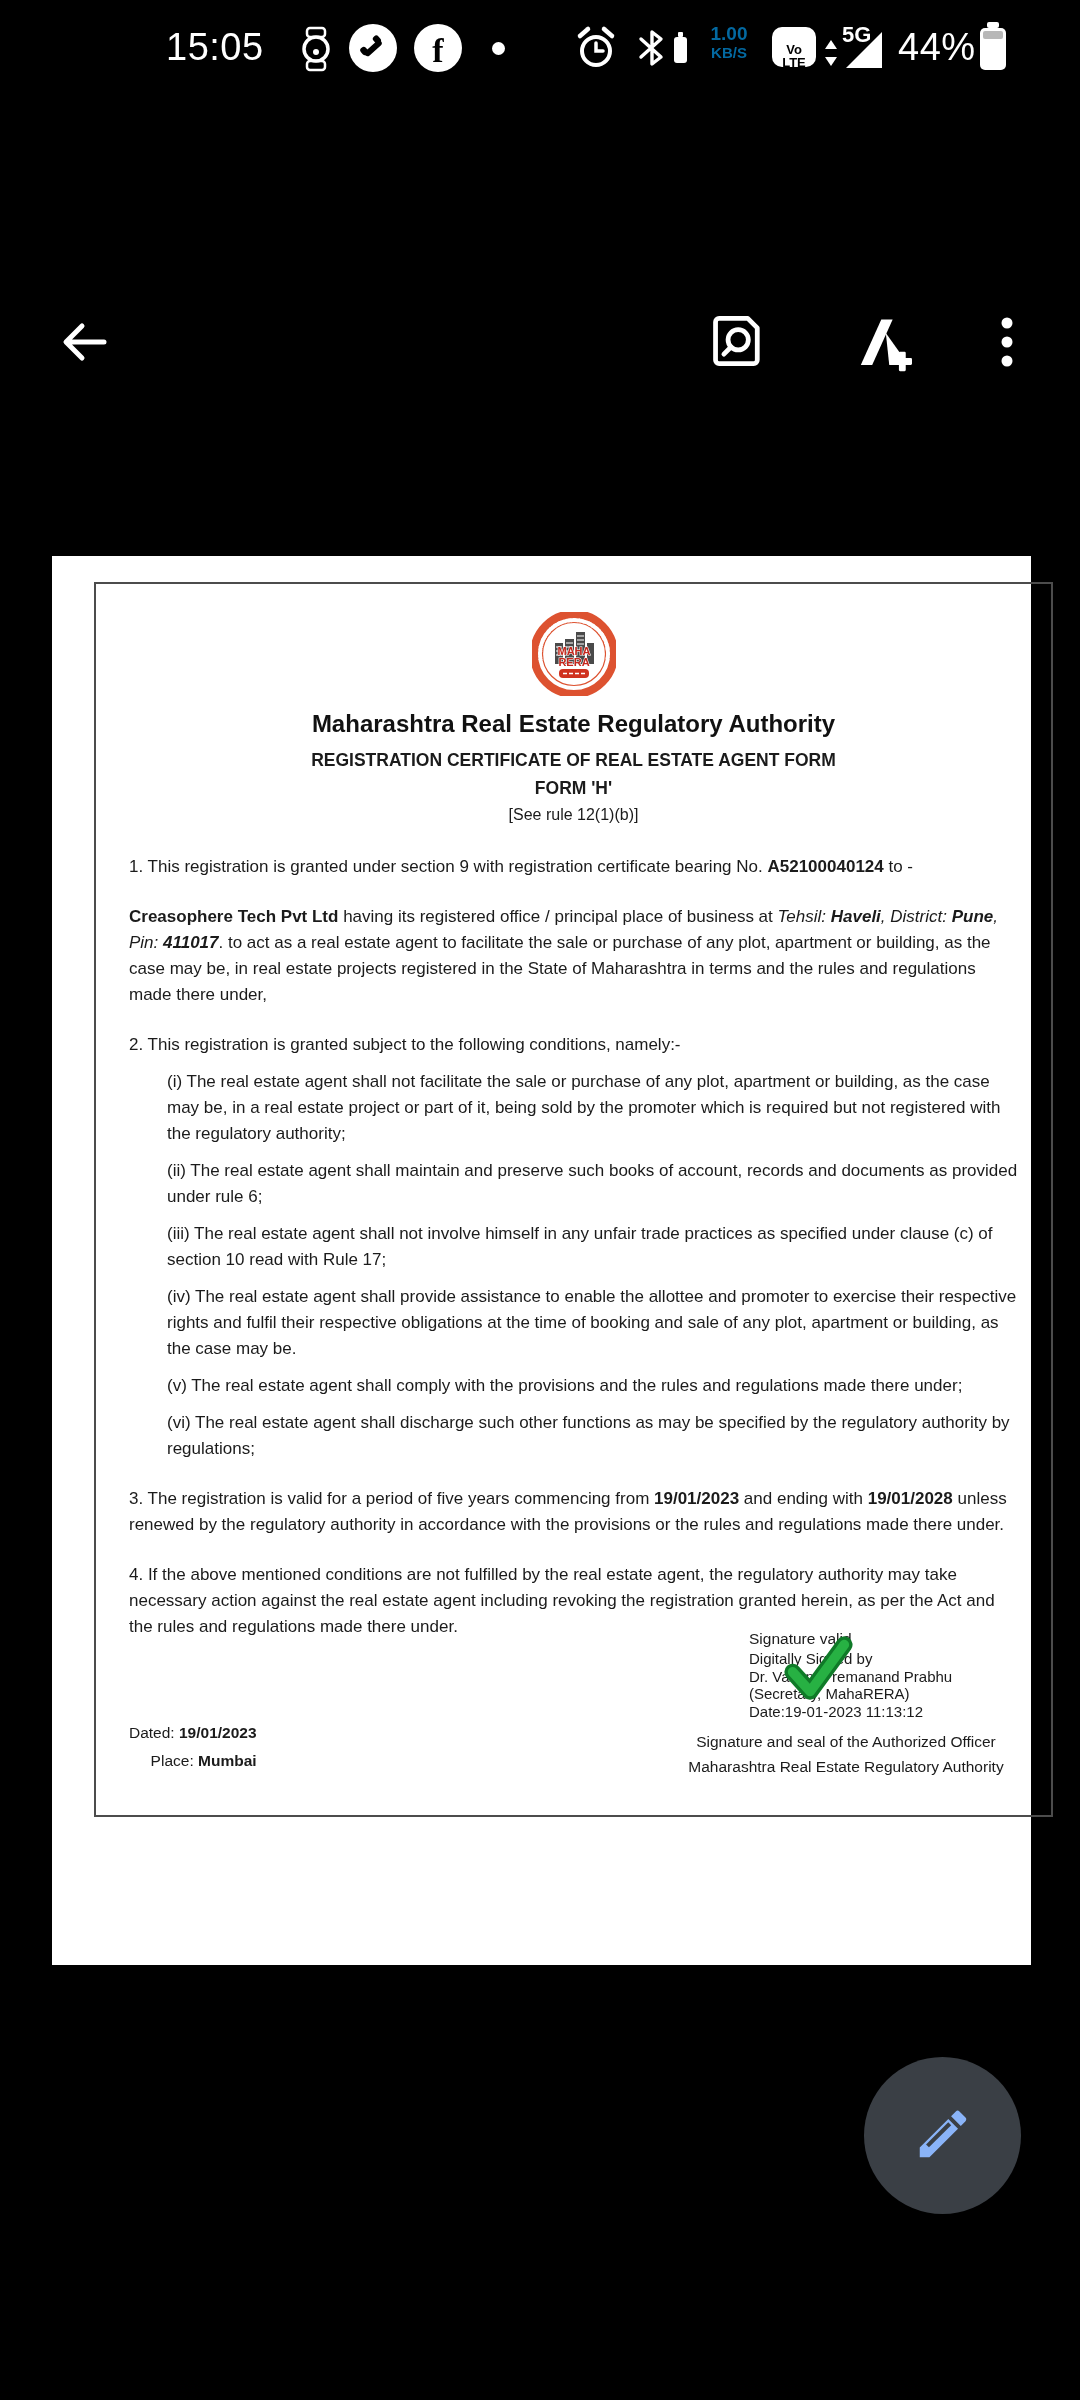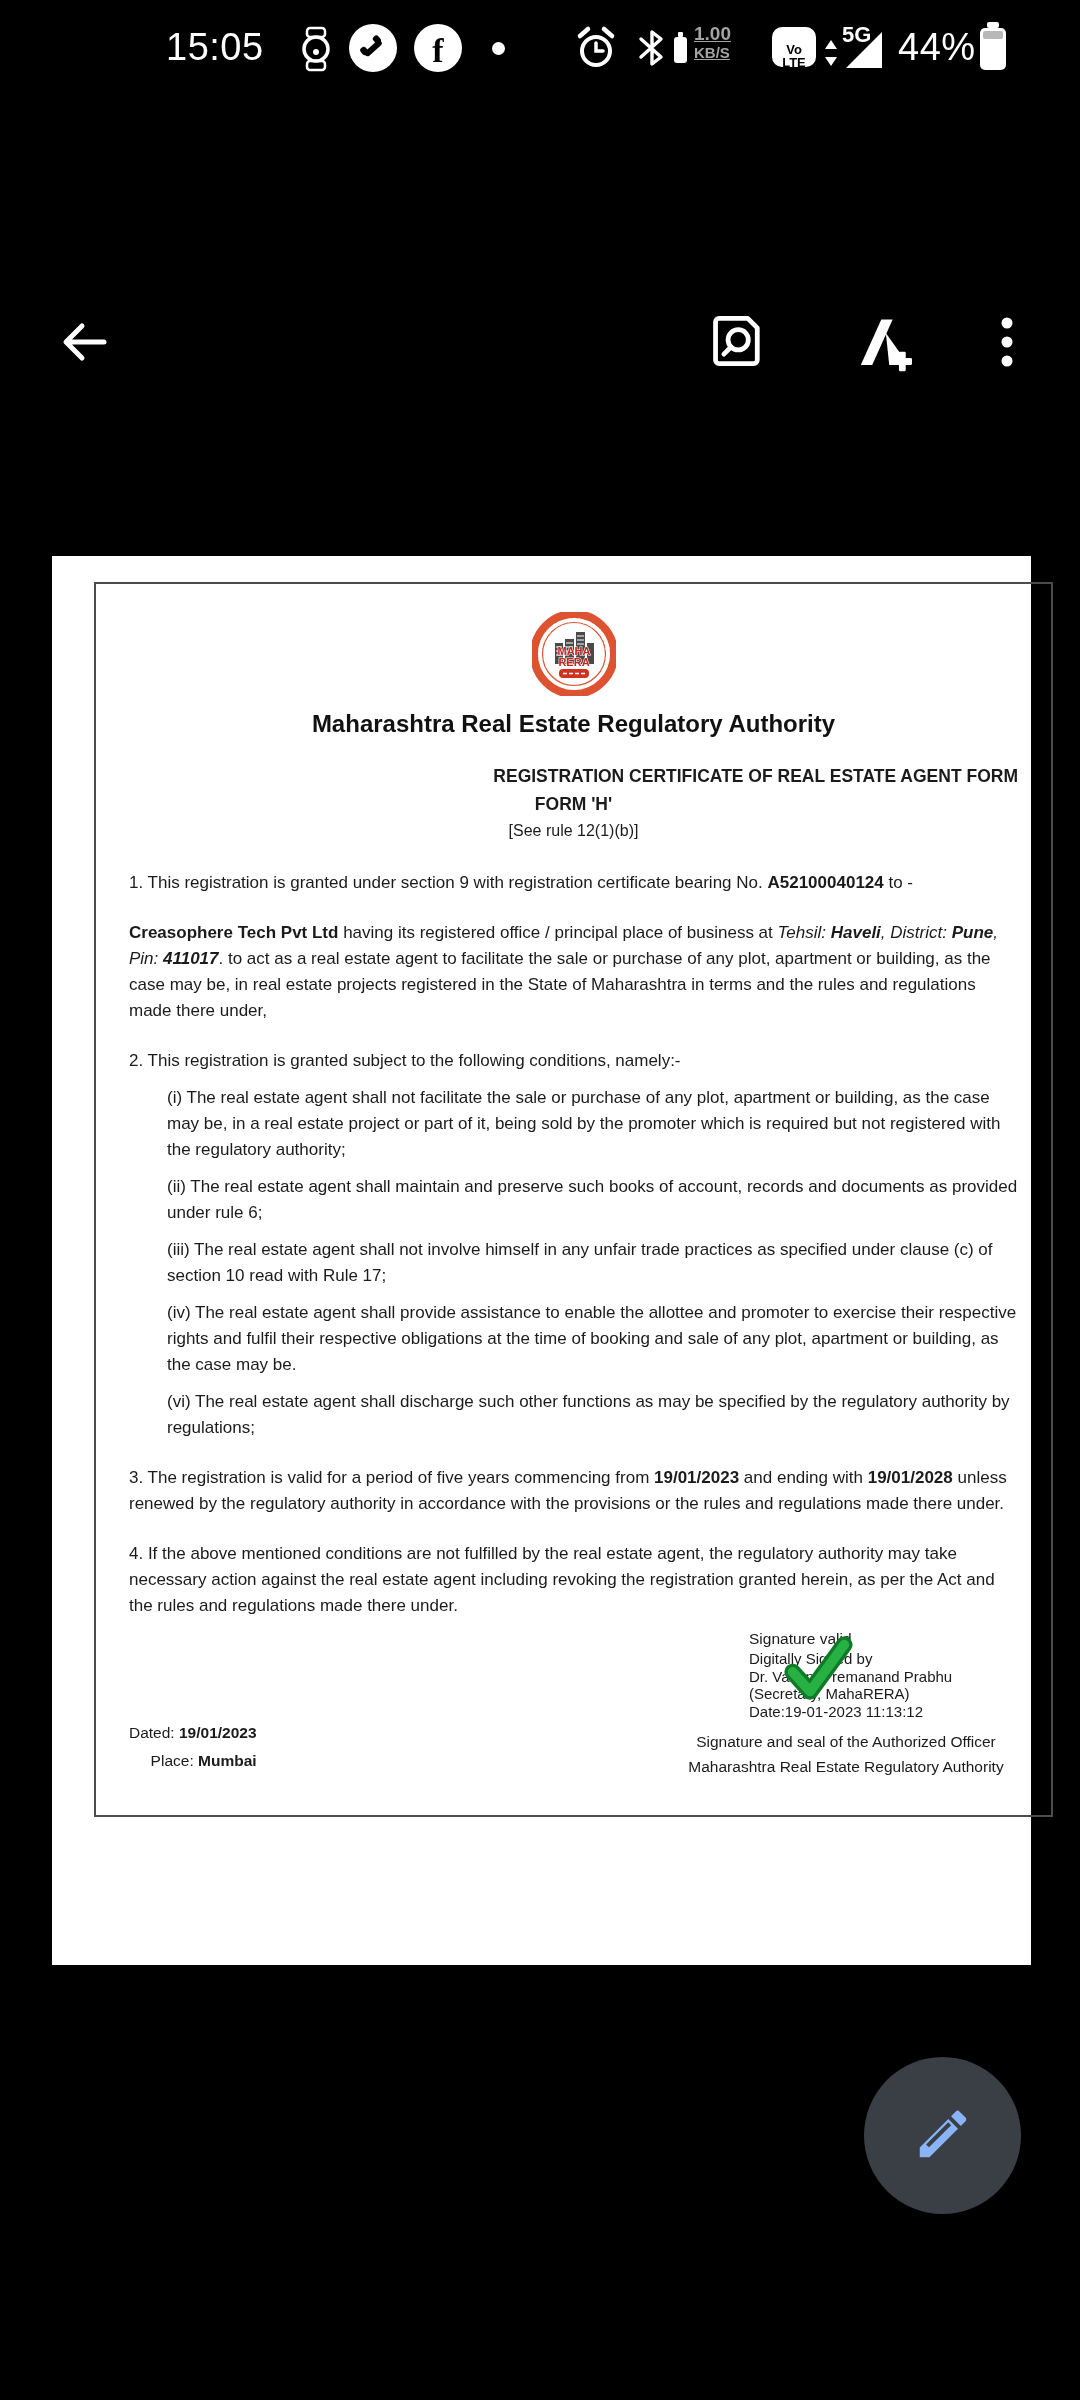--- a/index.html
+++ b/index.html
@@ -1,39 +1,39 @@
 <!DOCTYPE html>
 <html><head>
 <meta charset="utf-8">
 <style>
   html,body{margin:0;padding:0;background:#000;}
   body{width:1080px;height:2400px;position:relative;overflow:hidden;
        font-family:"Liberation Sans", sans-serif;-webkit-font-smoothing:antialiased;}
   .abs{position:absolute;}
   
   .sb-text{color:#fff;font-size:38px;font-weight:400;letter-spacing:0.5px;}
-  .sb-kbps{color:#a3a3a3;font-weight:700;text-align:left;line-height:19px;font-size:19px;text-decoration:underline;}
+  .sb-kbps{color:#0369a1;font-weight:700;text-align:center;line-height:19px;font-size:19px;}
   .sb-kbps .unit{font-size:15px;font-weight:700;}
   .volte{width:44px;height:40px;background:#fff;border-radius:10px;color:#000;
          text-align:center;line-height:13px;padding-top:16px;box-sizing:border-box;}
   .volte .t1{font-size:13px;font-weight:700;}
   .volte .t2{font-size:13px;font-weight:800;}
   .dot{width:13px;height:13px;border-radius:50%;background:#fff;}
   .circle-badge{width:48px;height:48px;border-radius:50%;background:#fff;display:flex;
                 align-items:center;justify-content:center;color:#000;}
   .fb-f{font-size:34px;font-weight:700;color:#000;font-family:"Liberation Serif",serif;margin-top:6px;}
   .net5g{color:#fff;font-size:22px;font-weight:700;}
   
   .appbar-title{color:#fff;font-size:47px;font-weight:400;letter-spacing:0.3px;}
   
   .page{left:52px;top:556px;width:979px;height:1409px;background:#ffffff;}
   .inner-border{left:42px;top:26px;width:889px;height:1231px;border:2px solid #4c4c4c;
                 padding:0 33px;box-sizing:content-box;position:absolute;color:#1b1b1b;}
   .doc-title{margin-top:14px;text-align:center;font-size:24px;font-weight:700;color:#111;}
-  .doc-h1{margin-top:28px;text-align:right;font-size:17.5px;font-weight:700;}
+  .doc-h1{margin-top:12px;text-align:center;font-size:17.5px;font-weight:700;}
   .doc-h2{margin-top:7px;text-align:center;font-size:17.5px;font-weight:700;}
   .doc-h3{margin-top:7px;text-align:center;font-size:16px;}
   .para{font-size:17px;line-height:26px;margin-top:24px;}
   .cond{font-size:17px;line-height:26px;margin:11px 0 0 38px;}
   .logo-wrap{width:84px;height:84px;margin:28px auto 0;}
   .dated-block{position:absolute;left:33px;bottom:40px;font-size:15.5px;line-height:28px;text-align:right;}
   .sig-area{position:absolute;right:40px;bottom:36px;width:330px;}
   .sig-valid{font-size:15px;line-height:17.5px;margin-left:68px;}
   .sig-valid .first{font-size:15.5px;margin-bottom:3px;margin-top:16px;}
   .sig-check{position:absolute;left:100px;top:20px;}
@@ -198,20 +198,21 @@
     <div class="doc-h3">[See rule 12(1)(b)]</div>
 
     <div class="para" style="margin-top:30px">1. This registration is granted under section 9 with registration certificate bearing No. <b>A52100040124</b> to -</div>
     <div class="para"><b>Creasophere Tech Pvt Ltd</b>  having its registered office / principal place of business at   <i>Tehsil: </i><b><i>Haveli</i></b><i>, </i><i>District: </i><b><i>Pune</i></b><i>, </i><i>Pin: </i><b><i>411017</i></b>. to act as a real estate agent to facilitate the sale or purchase of any plot, apartment or building, as the case may be, in real estate projects registered in the State of Maharashtra in terms and the rules and regulations made there under,</div>
     <div class="para">2. This registration is granted subject to the following conditions, namely:-</div>
 
     <div class="cond">(i) The real estate agent shall not facilitate the sale or purchase of any plot, apartment or building, as the case may be, in a real estate project or part of it, being sold by the promoter which is required but not registered with the regulatory authority;</div>
     <div class="cond">(ii) The real estate agent shall maintain and preserve such books of account, records and documents as provided under rule 6;</div>
     <div class="cond">(iii) The real estate agent shall not involve himself in any unfair trade practices as specified under clause (c) of section 10 read with Rule 17;</div>
     <div class="cond">(iv) The real estate agent shall provide assistance to enable the allottee and promoter to exercise their respective rights and fulfil their respective obligations at the time of booking and sale of any plot, apartment or building, as the case may be.</div>
+    <div class="cond">(v) The real estate agent shall comply with the provisions and the rules and regulations made there under;</div>
     <div class="cond">(vi) The real estate agent shall discharge such other functions as may be specified by the regulatory authority by regulations;</div>
 
     <div class="para">3. The registration is valid for a period of five years commencing from <b>19/01/2023</b> and ending with <b>19/01/2028</b> unless renewed by the regulatory authority in accordance with the provisions or the rules and regulations made there under.</div>
     <div class="para">4. If the above mentioned conditions are not fulfilled by the real estate agent, the regulatory authority may take necessary action against the real estate agent including revoking the registration granted herein, as per the Act and the rules and regulations made there under.</div>
 
     <div class="dated-block">
       <div>Dated: <b>19/01/2023</b></div>
       <div>Place: <b>Mumbai</b></div>
     </div>
 

